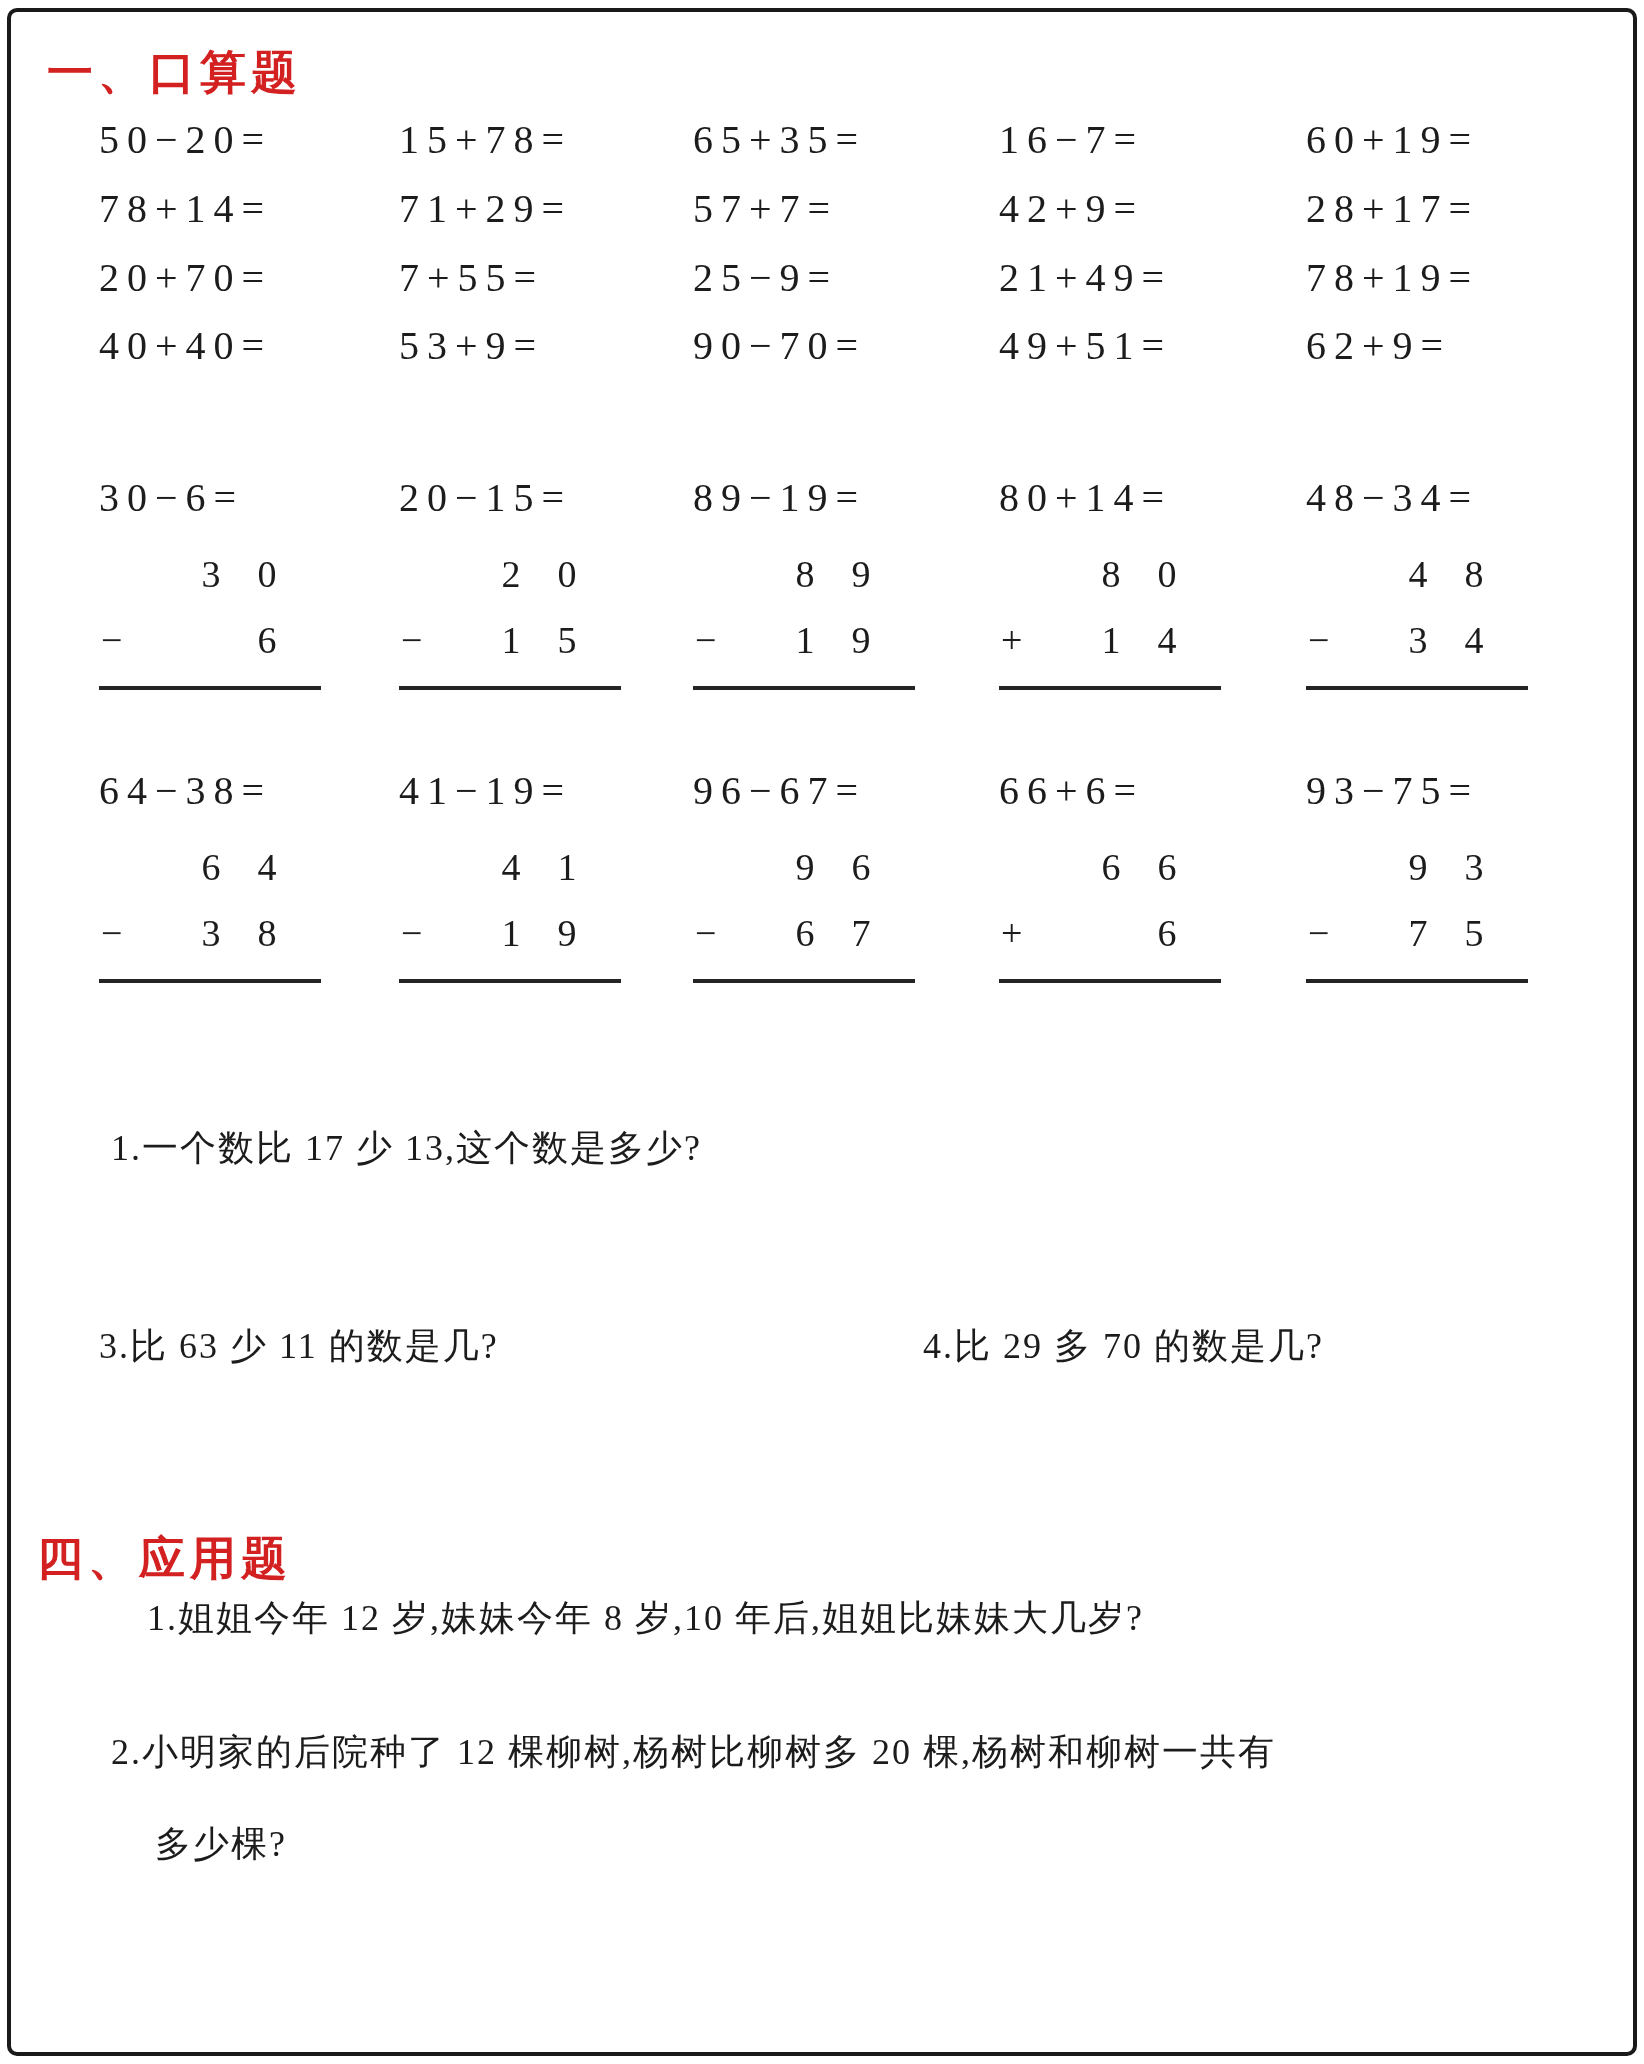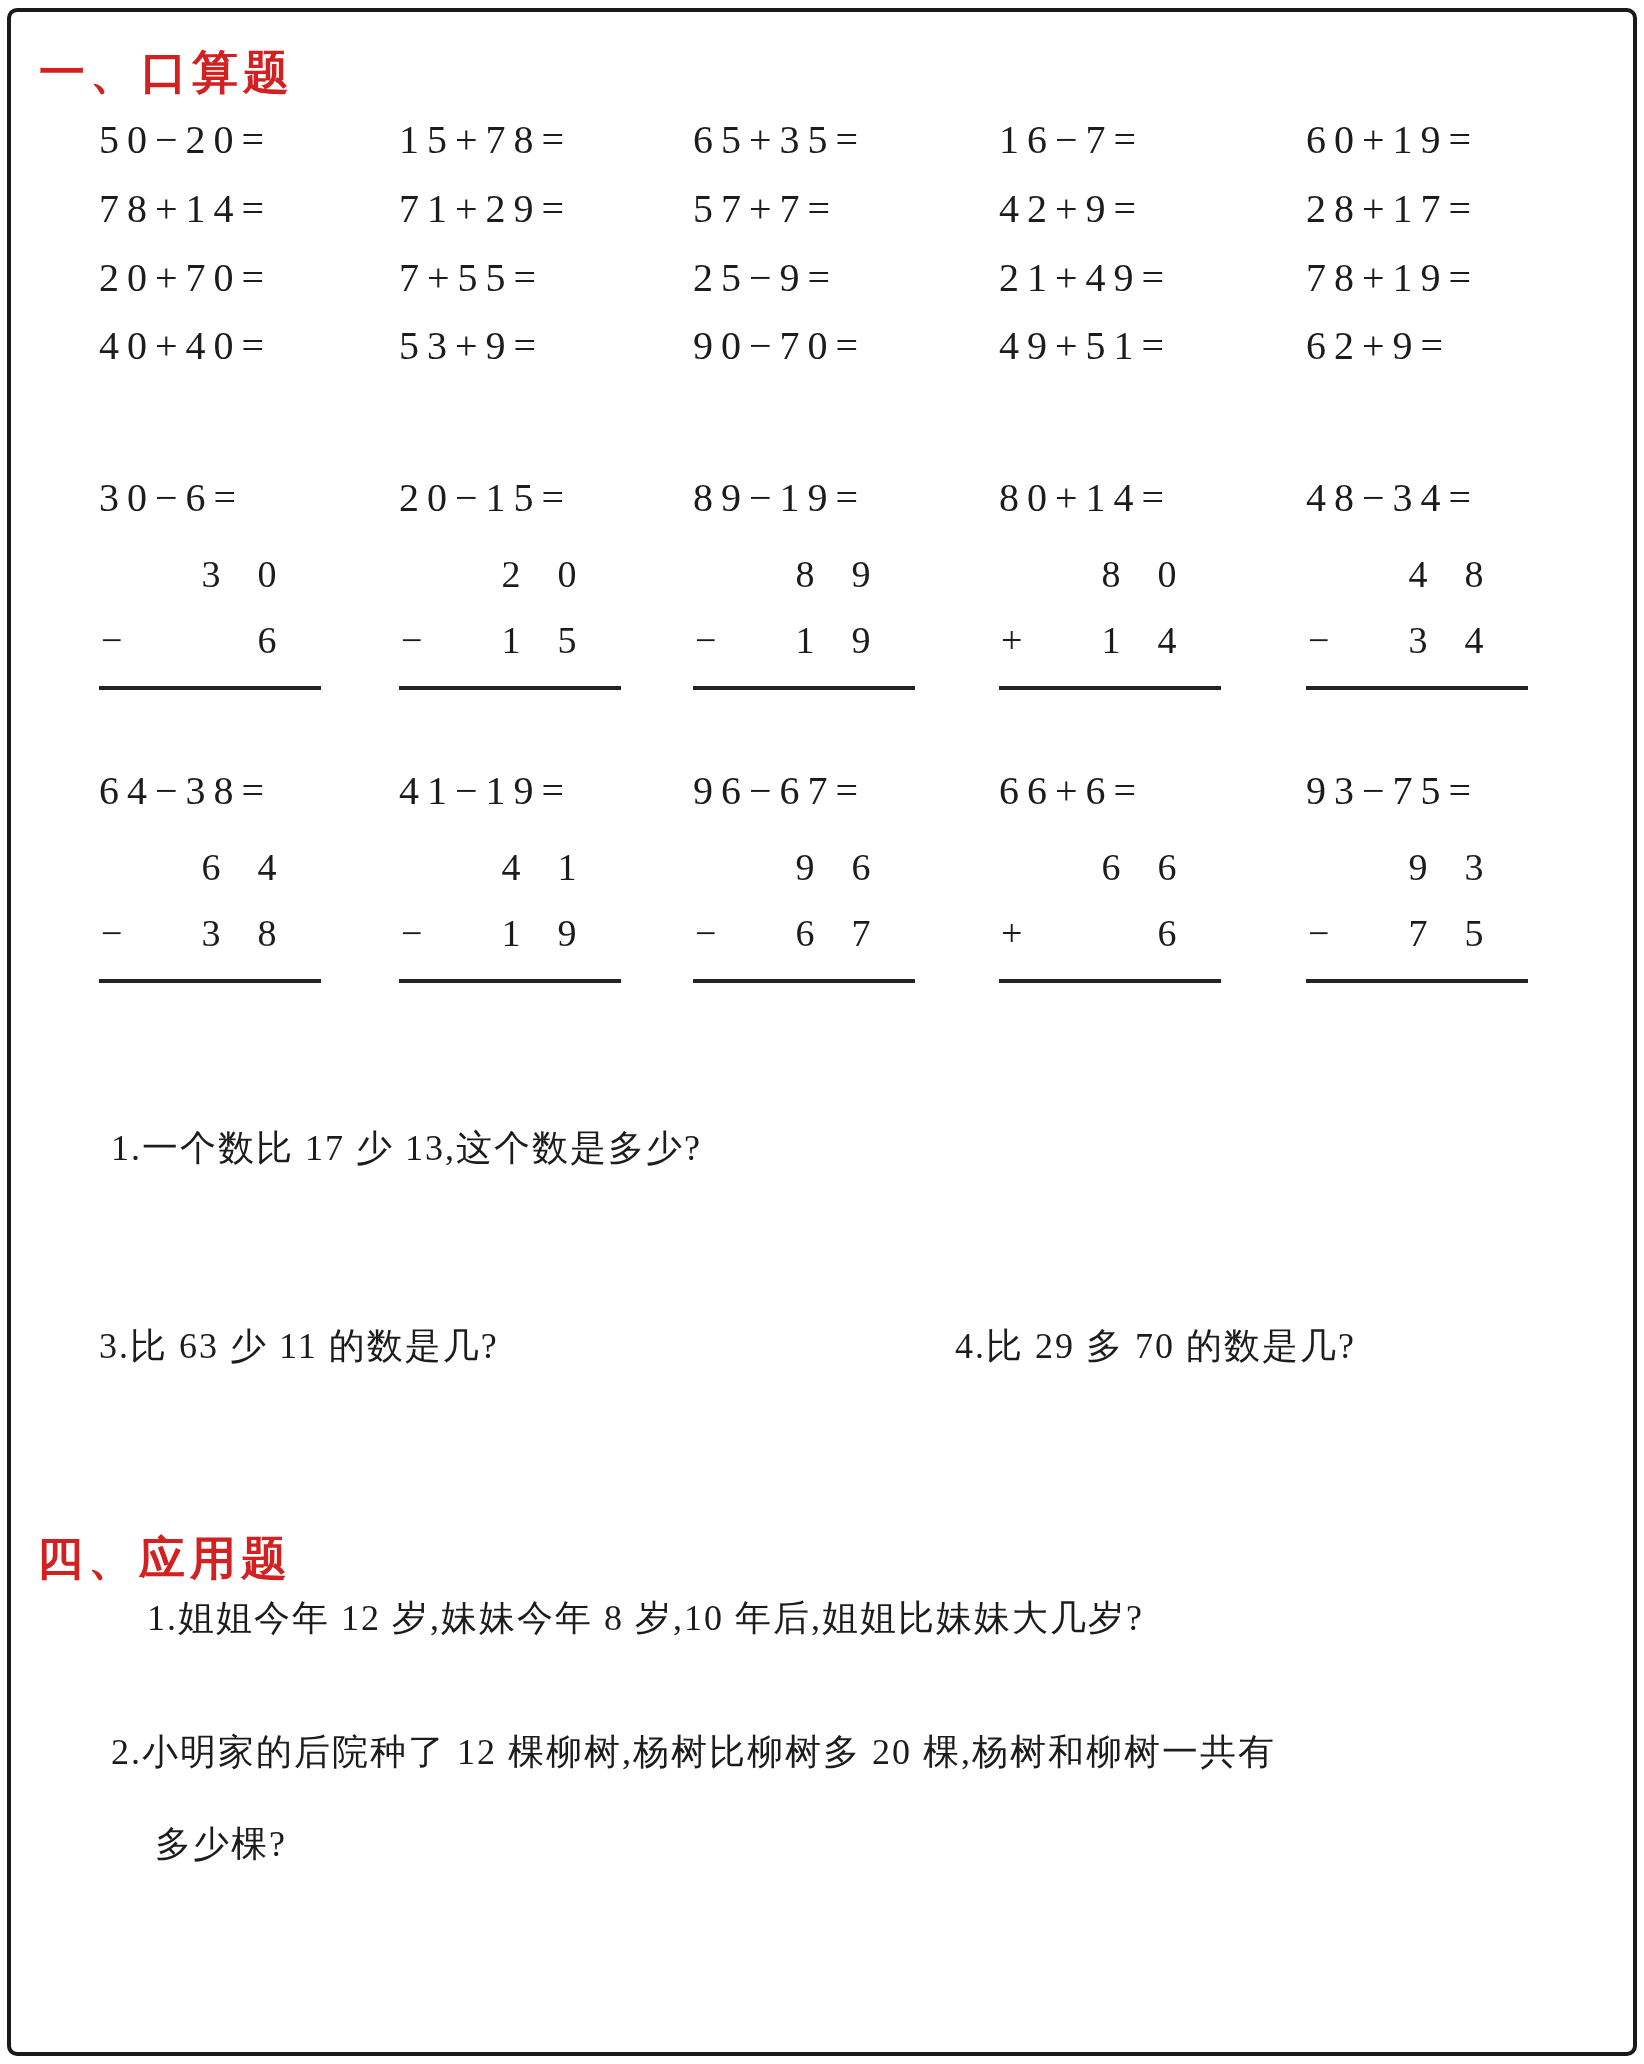--- a/index.html
+++ b/index.html
@@ -9,21 +9,21 @@
     overflow:hidden;
   }
   .sheet{
     position:absolute;left:7px;top:8px;width:1622px;height:2040px;
     border:4px solid #1a1a1a;border-radius:10px;background:#ffffff;
   }
   .heading{
     position:absolute;font-weight:bold;font-size:46px;color:#d32020;
     letter-spacing:5px;white-space:nowrap;
   }
-  #h1{left:28px;top:30px;}
+  #h1{left:36px;top:30px;}
   #h2{left:30px;top:386px;}
   #h3{left:50px;top:1058px;}
   #h4{left:26px;top:1516px;}
 
   .row{position:absolute;left:0;width:100%;}
   .cell{position:absolute;top:0;white-space:nowrap;}
   .c1{left:88px}.c2{left:388px}.c3{left:682px}.c4{left:988px}.c5{left:1295px}
 
   .expr{font-size:40px;letter-spacing:8px;white-space:nowrap;}
 
@@ -35,21 +35,21 @@
   .vstack{position:relative;width:222px;border-bottom:4px solid #242424;padding-bottom:2px;}
   .vnum{position:relative;height:66px;font-size:38px;}
   .vsign{position:absolute;left:2px;top:0;}
   .vd1{position:absolute;left:86px;width:52px;text-align:center;}
   .vd2{position:absolute;left:142px;width:52px;text-align:center;}
 
   .qtext{position:absolute;font-size:36px;letter-spacing:2px;white-space:nowrap;}
   #lc1{left:100px;top:1112px;}
   #lc2{left:912px;top:1112px;}
   #lc3{left:88px;top:1310px;}
-  #lc4{left:912px;top:1310px;margin-left:32px;}
+  #lc4{left:912px;top:1310px;}
 
   #wp1{left:100px;top:1582px;margin-left:36px;}
   #wp2{left:100px;top:1716px;white-space:normal;width:1480px;}
   #wp2 .l2{padding-left:44px;margin-top:43px;}
 </style>
 </head>
 <body>
 
 <div class="sheet">
 

